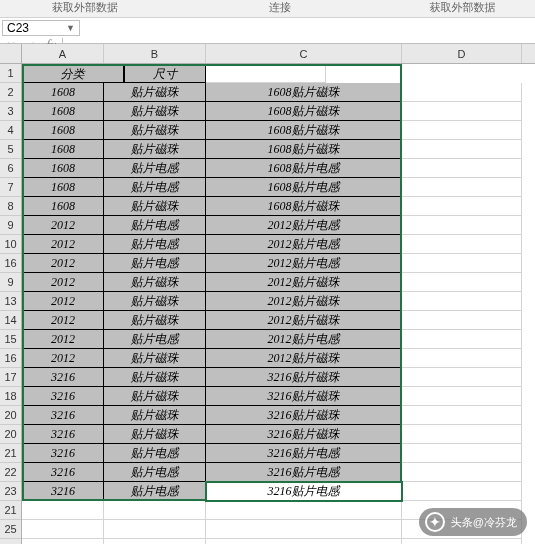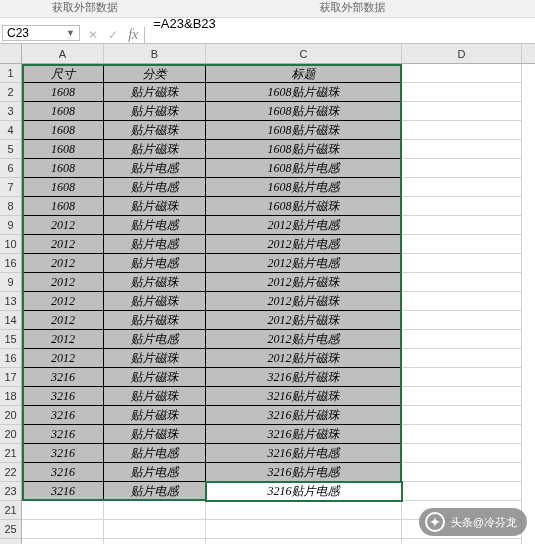--- a/index.html
+++ b/index.html
@@ -20,23 +20,24 @@
       border-bottom: 1px solid #d4d4d4;
       background: #f1f1f1;
     }
     .ribbon-labels span { text-align: center; }
     .rb1 { width: 170px; }
     .rb2 { width: 220px; }
     .rb3 { flex: 1; }
     .formula-bar {
       height: 26px;
       display: flex;
-      align-items: flex-end;
+      align-items: flex-start;
       border-bottom: 1px solid #c0c0c0;
       background: #fff;
+      flex-direction: column;
     }
     .name-box {
       width: 78px;
       border: 1px solid #c0c0c0;
       display: flex;
       align-items: center;
       padding: 0 4px;
       font-size: 12px;
       margin: 2px;
       background: #fff;
@@ -158,20 +159,21 @@
       border: 2px solid #fff; border-radius: 50%;
       display: flex; align-items: center; justify-content: center;
       font-size: 14px;
     }
   </style>
 </head>
 <body>
 
 <div class="ribbon-labels">
   <span class="rb1">获取外部数据</span>
+  <span class="rb2">连接</span>
   <span class="rb3">获取外部数据</span>
 </div>
 
 <div class="formula-bar">
   <div class="name-box">
     <span class="nb-text">C23</span>
     <span class="nb-drop">▼</span>
   </div>
   <div class="fx-group">
     <span>✕</span>
@@ -217,23 +219,22 @@
   </div>
   <div class="grid-area">
     <div class="col-headers">
       <div class="col-h cA">A</div>
       <div class="col-h cB">B</div>
       <div class="col-h cC">C</div>
       <div class="col-h cD">D</div>
     </div>
     <div class="grid-rows" id="grid-rows">
         <div class="grid-row">
+          <div class="cell cB data-cell header-cell data-top ">分类</div>
           <div class="cell cA data-cell header-cell data-top data-left ">尺寸</div>
-          <div class="cell cB data-cell header-cell data-top ">分类</div>
-          <div class="cell cC data-cell header-cell data-top ">标题</div>
           <div class="cell cD empty-cell "></div>
         </div>
         <div class="grid-row">
           <div class="cell cA data-cell data-left ">1608</div>
           <div class="cell cB data-cell ">贴片磁珠</div>
           <div class="cell cC data-cell ">1608贴片磁珠</div>
           <div class="cell cD empty-cell "></div>
         </div>
         <div class="grid-row">
           <div class="cell cA data-cell data-left ">1608</div>

